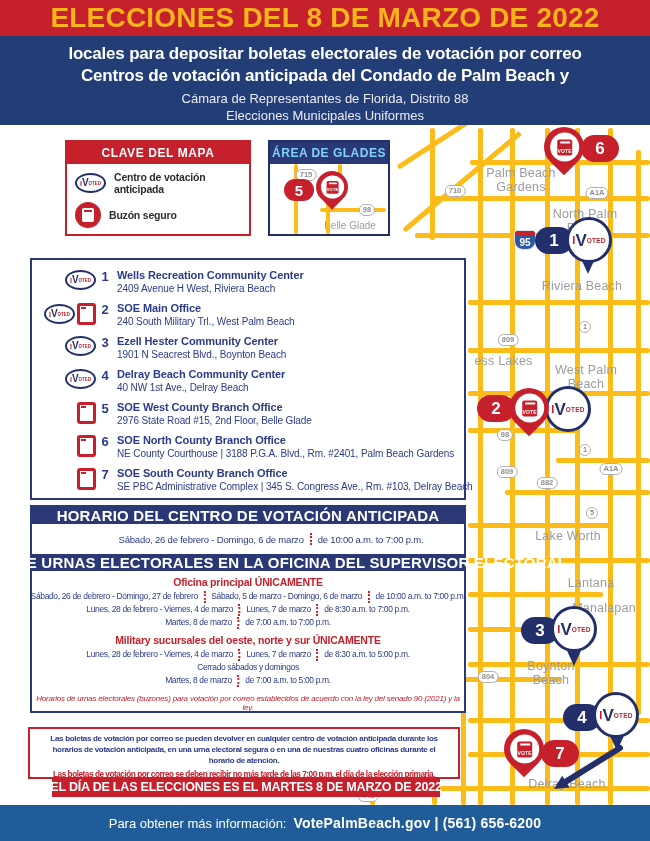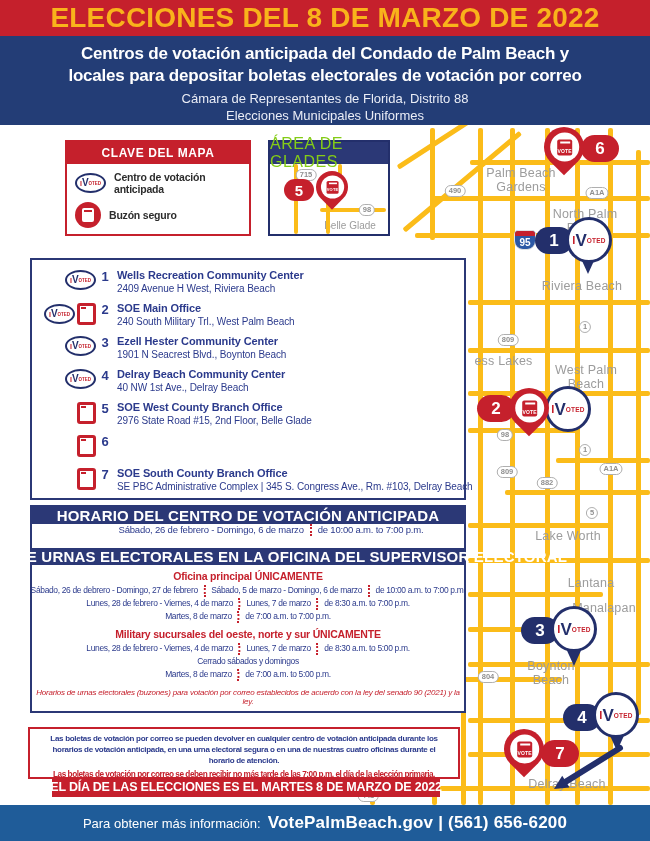--- a/index.html
+++ b/index.html
@@ -68,76 +68,76 @@
   .ms-i{color:var(--red);font-weight:bold;font-size:7px;}
   .ms-v{color:var(--mnavy);font-weight:bold;font-size:10px;line-height:1;}
   .ms-o{color:var(--red);font-weight:bold;font-size:4.5px;}
   .legend-drop{width:26px;height:26px;border-radius:50%;background:var(--red);display:flex;
            align-items:center;justify-content:center;flex:none;}
   .wbox{width:12px;height:14px;background:#fff;border-radius:2px;position:relative;}
   .wbox::before{content:"";position:absolute;top:2px;left:2px;right:2px;height:1.5px;background:var(--red);}
   
   .glades{position:absolute;left:268px;top:140px;width:122px;height:96px;border:2px solid var(--mnavy);
           background:#fff;box-sizing:border-box;z-index:3;}
-  .glades-h{height:22px;background:var(--navy);color:#84cc16;font-weight:normal;font-size:16px;
+  .glades-h{height:22px;background:var(--navy);color:#7dd3fc;font-weight:bold;font-size:12px;
             letter-spacing:0.5px;display:flex;align-items:center;justify-content:center;}
   #gmap{position:relative;width:100%;height:70px;overflow:hidden;}
   .gcity{position:absolute;transform:translate(-50%,-50%);color:var(--gray);font-size:10px;white-space:nowrap;}
   
   .locbox{position:absolute;left:30px;top:258px;width:436px;height:242px;border:2px solid var(--navy);
           background:#fff;box-sizing:border-box;z-index:3;padding:9px 6px 0 10px;}
   .loc-row{display:flex;height:33px;align-items:flex-start;}
   .loc-ic{width:54px;display:flex;justify-content:flex-end;align-items:center;gap:2px;flex:none;padding-top:1px;}
   .mini-box{width:13px;height:16px;border:3px solid var(--red);border-radius:3px;background:#fff;
             position:relative;flex:none;}
   .mini-box::before{content:"";position:absolute;top:1px;left:1px;width:5px;height:2px;background:var(--red);}
   .loc-num{width:18px;text-align:center;font-weight:bold;font-size:13px;color:var(--ind);flex:none;}
   .loc-txt{margin-left:3px;min-width:0;}
   .loc-name{font-weight:bold;font-size:11px;color:var(--ind);line-height:1.25;letter-spacing:-0.1px;white-space:nowrap;}
   .loc-addr{font-size:10px;color:var(--ind);line-height:1.2;letter-spacing:-0.1px;white-space:nowrap;}
   
   .schedbox{position:absolute;left:30px;top:505px;width:436px;height:208px;border:2px solid var(--navy);
             background:#fff;box-sizing:border-box;z-index:3;}
   .navybar{height:17px;background:var(--navy);color:#fff;font-weight:bold;font-size:15px;display:flex;
            align-items:center;justify-content:center;letter-spacing:0.2px;white-space:nowrap;}
-  .ev-row{height:24px;display:flex;align-items:flex-start;justify-content:center;font-size:9.5px;
+  .ev-row{height:30px;display:flex;align-items:center;justify-content:center;font-size:9.5px;
           color:var(--ind);letter-spacing:-0.2px;padding-left:46px;}
   .sep{display:inline-block;width:0;height:12px;border-left:2px dotted var(--red);margin:0 6px;}
   .red-head{text-align:center;color:var(--red);font-weight:bold;font-size:10.5px;margin:5px 0 2px;
             letter-spacing:-0.2px;}
   .sched-line{display:flex;align-items:center;justify-content:center;font-size:8.8px;color:var(--ind);
             letter-spacing:-0.35px;line-height:13px;transform:scaleX(0.96);transform-origin:center;
             white-space:nowrap;}
   .footnote{text-align:center;font-style:italic;color:var(--red);font-size:8px;margin-top:7px;
             letter-spacing:-0.2px;}
   
   .warnbox{position:absolute;left:28px;top:727px;width:432px;height:52px;border:2.5px solid var(--red);
            background:#fff;box-sizing:border-box;z-index:3;padding:4px 16px 0;text-align:center;}
   .warn-blue{font-weight:bold;font-size:8px;letter-spacing:-0.3px;color:var(--ind);line-height:1.4;}
   .warn-red{font-weight:bold;font-size:8.5px;letter-spacing:-0.5px;color:var(--red);margin-top:2px;
             transform:scaleX(0.97);transform-origin:center;white-space:nowrap;}
   .daybar{position:absolute;left:52px;top:777px;width:388px;height:20px;background:var(--red);color:#fff;
           font-weight:bold;font-size:12.5px;display:flex;align-items:center;justify-content:center;
           z-index:3;letter-spacing:-0.2px;white-space:nowrap;}
   .footer{position:absolute;left:0;top:805px;width:650px;height:36px;background:var(--fblue);color:#fff;
           display:flex;align-items:center;justify-content:center;gap:7px;z-index:6;font-size:13px;}
-  .footer b{font-size:17px;letter-spacing:0.2px;}
+  .footer b{font-size:14px;letter-spacing:0.2px;}
 </style>
 </head>
 <body>
 
 <div class="page">
 
   <div class="hdr-red">
     <span>ELECCIONES DEL 8 DE MARZO DE 2022</span>
   </div>
 
   <div class="hdr-blue">
+    <div class="hb-main">locales para depositar boletas electorales de votación por correo</div>
     <div class="hb-main">Centros de votación anticipada del Condado de Palm Beach y</div>
-    <div class="hb-main">locales para depositar boletas electorales de votación por correo</div>
     <div class="hb-sub first">Cámara de Representantes de Florida, Distrito 88</div>
     <div class="hb-sub">Elecciones Municipales Uniformes</div>
   </div>
 
   <div id="map-layer">
       <div class="road" style="left: 430px; top: 3px; width: 5px; height: 112px;"></div>
       <div class="road" style="left: 478px; top: 3px; width: 5px; height: 677px;"></div>
       <div class="road" style="left: 510px; top: 3px; width: 5px; height: 677px;"></div>
       <div class="road" style="left: 545px; top: 3px; width: 5px; height: 677px;"></div>
       <div class="road" style="left: 575px; top: 3px; width: 5px; height: 677px;"></div>
@@ -159,21 +159,21 @@
       <div class="road" style="left: 468px; top: 433px; width: 182px; height: 5px;"></div>
       <div class="road" style="left: 468px; top: 467px; width: 135px; height: 5px;"></div>
       <div class="road" style="left: 468px; top: 502px; width: 95px; height: 5px;"></div>
       <div class="road" style="left: 468px; top: 537px; width: 182px; height: 5px;"></div>
       <div class="road" style="left: 440px; top: 552px; width: 122px; height: 5px;"></div>
       <div class="road" style="left: 468px; top: 593px; width: 182px; height: 5px;"></div>
       <div class="road" style="left: 468px; top: 627px; width: 182px; height: 5px;"></div>
       <div class="road" style="left: 360px; top: 661px; width: 290px; height: 5px;"></div>
       <div class="road" style="left: 398px; top: 40px; width: 86px; height: 5px; transform: rotate(-33deg); transform-origin: left center;"></div>
       <div class="road" style="left: 404px; top: 103px; width: 152px; height: 5px; transform: rotate(-40deg); transform-origin: left center;"></div>
-      <div class="shield" style="left: 455px; top: 66px;">490</div>
+      <div class="shield" style="left: 455px; top: 66px;">710</div>
       <div class="shield" style="left: 597px; top: 68px;">A1A</div>
       <div class="ishield" style="left: 525px; top: 115px;">95</div>
       <div class="shield" style="left: 585px; top: 202px;">1</div>
       <div class="shield" style="left: 508px; top: 215px;">809</div>
       <div class="shield" style="left: 505px; top: 310px;">98</div>
       <div class="shield" style="left: 585px; top: 325px;">1</div>
       <div class="shield" style="left: 611px; top: 344px;">A1A</div>
       <div class="shield" style="left: 507px; top: 347px;">809</div>
       <div class="shield" style="left: 547px; top: 358px;">882</div>
       <div class="shield" style="left: 592px; top: 388px;">5</div>
@@ -374,20 +374,24 @@
         <div class="loc-txt">
           <div class="loc-name">SOE West County Branch Office</div>
           <div class="loc-addr">2976 State Road #15, 2nd Floor, Belle Glade</div>
         </div>
       </div>
       <div class="loc-row">
         <div class="loc-ic">
           <div class="mini-box"></div>
         </div>
         <div class="loc-num">6</div>
+        <div class="loc-txt">
+          <div class="loc-name">SOE North County Branch Office</div>
+          <div class="loc-addr">NE County Courthouse | 3188 P.G.A. Blvd., Rm. #2401, Palm Beach Gardens</div>
+        </div>
       </div>
       <div class="loc-row">
         <div class="loc-ic">
           <div class="mini-box"></div>
         </div>
         <div class="loc-num">7</div>
         <div class="loc-txt">
           <div class="loc-name">SOE South County Branch Office</div>
           <div class="loc-addr">SE PBC Administrative Complex | 345 S. Congress Ave., Rm. #103, Delray Beach</div>
         </div>

